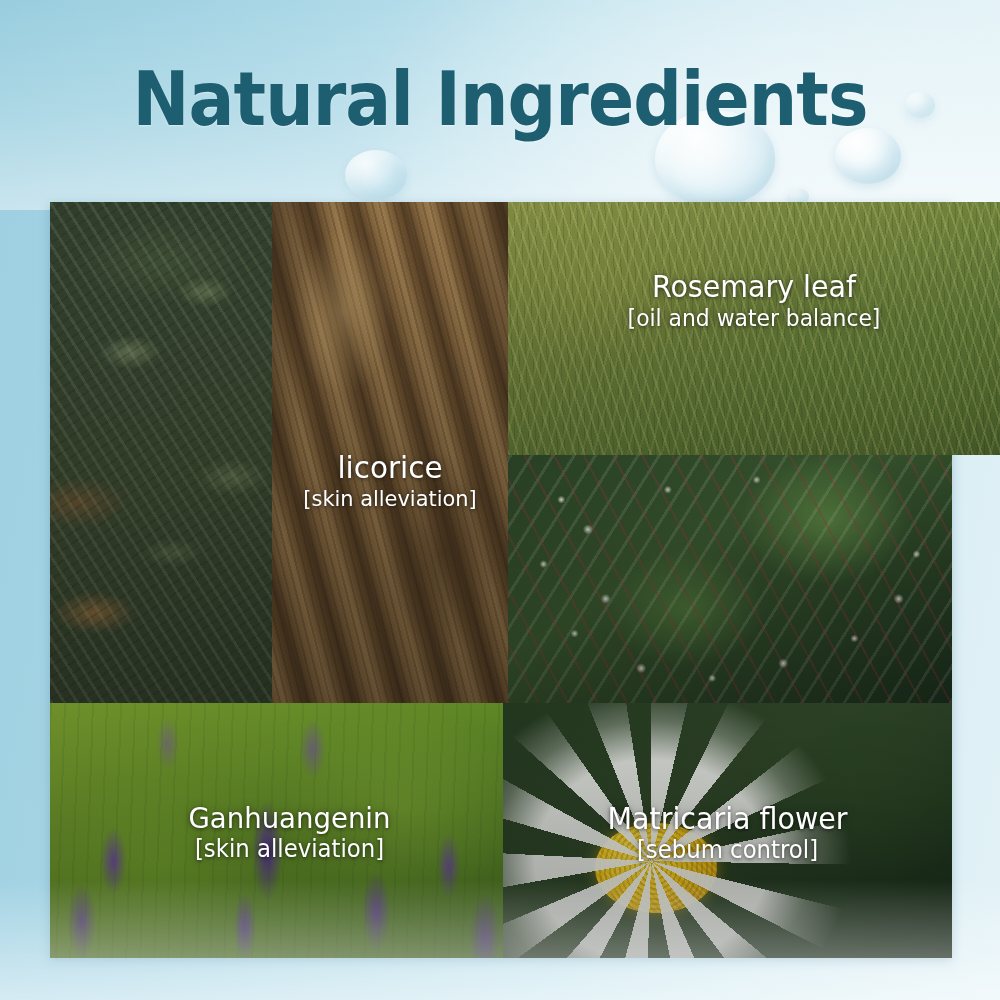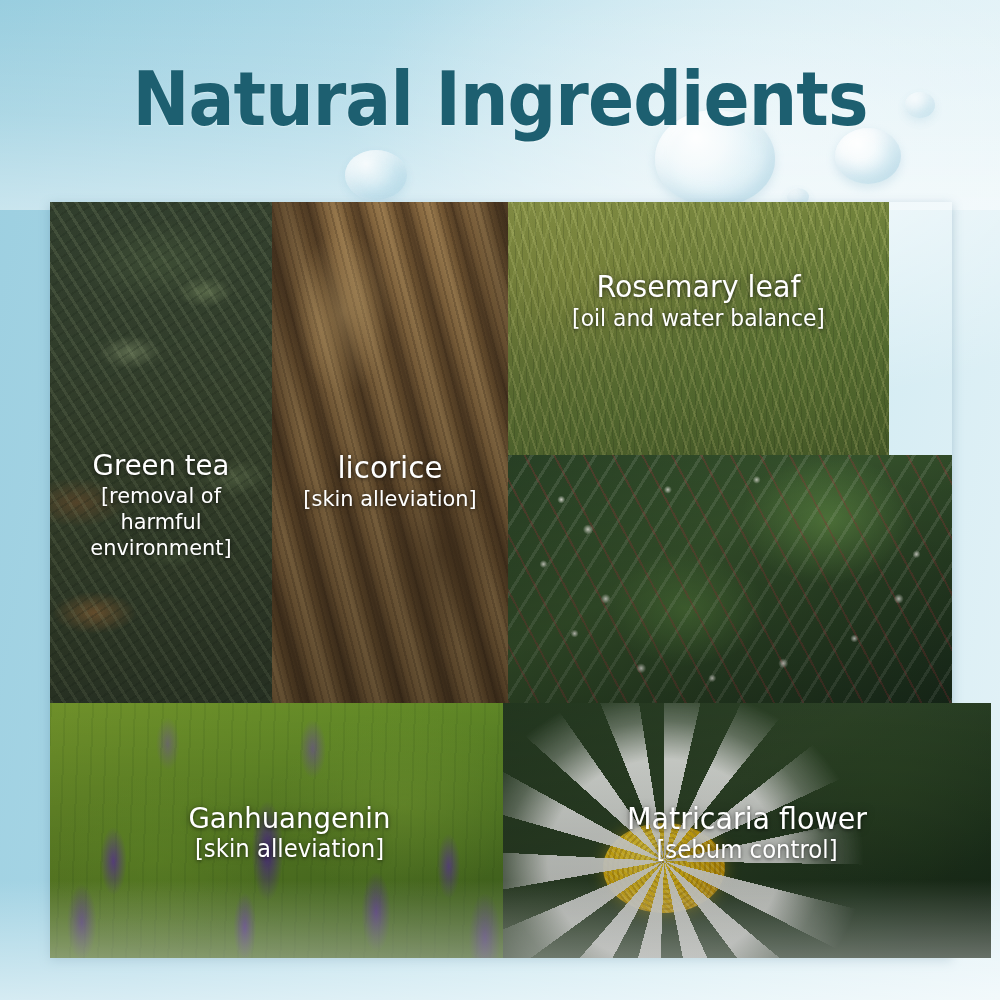--- a/index.html
+++ b/index.html
@@ -93,24 +93,24 @@
     line-height:1.18;
     text-shadow:0 1px 4px rgba(0,0,0,.55), 0 0 10px rgba(0,0,0,.35);
     padding:0 6px;
   }
   .caption .name { font-size:27px; font-weight:400; display:block; transform:scaleX(.95); }
   .caption .desc { font-size:22px; font-weight:400; display:block; transform:scaleX(.95); }
 
   
   #tile-green-tea { left:0;   top:0;   width:222px; height:501px; }
   #tile-licorice  { left:222px; top:0; width:236px; height:501px; }
-  #tile-rosemary  { left:458px; top:0; width:381px; height:253px; }
+  #tile-rosemary  { left:458px; top:0; width:492px; height:253px; }
   #tile-knotweed  { left:458px; top:253px; width:444px; height:248px; }
   #tile-ganhuangenin { left:0;   top:501px; width:453px; height:255px; }
-  #tile-matricaria   { left:453px; top:501px; width:488px; height:255px;align-items:center; }
+  #tile-matricaria   { left:453px; top:501px; width:449px; height:255px;align-items:center; }
 
   #tile-green-tea .caption { transform:translateY(52px); }
   #tile-green-tea .caption .name { font-size:29px; }
   #tile-green-tea .caption .desc { font-size:22px; }
   #tile-licorice .caption { transform:translateY(28px); }
   #tile-licorice .caption .name { font-size:31px; }
   #tile-rosemary .caption { transform:translateY(-28px); }
   #tile-rosemary .caption .name { font-size:30px; }
   #tile-rosemary .caption .desc { font-size:23px; }
   #tile-knotweed .caption { transform:translateY(6px); }
@@ -282,24 +282,20 @@
   <div class="droplet" id="droplet-tiny"></div>
   <div class="droplet" id="droplet-mini"></div>
 
   <h1 id="title">Natural Ingredients</h1>
 
   <div id="grid">
 
     <div class="tile" id="tile-green-tea">
       <div class="art" id="art-green-tea"></div>
       <div class="shade"></div>
-      <div class="caption">
-        <span class="name">Green tea</span>
-        <span class="desc">[removal of harmful environment]</span>
-      </div>
     </div>
 
     <div class="tile" id="tile-licorice">
       <div class="art" id="art-licorice"></div>
       <div class="shade"></div>
       <div class="caption">
         <span class="name">licorice</span>
         <span class="desc">[skin alleviation]</span>
       </div>
     </div>

